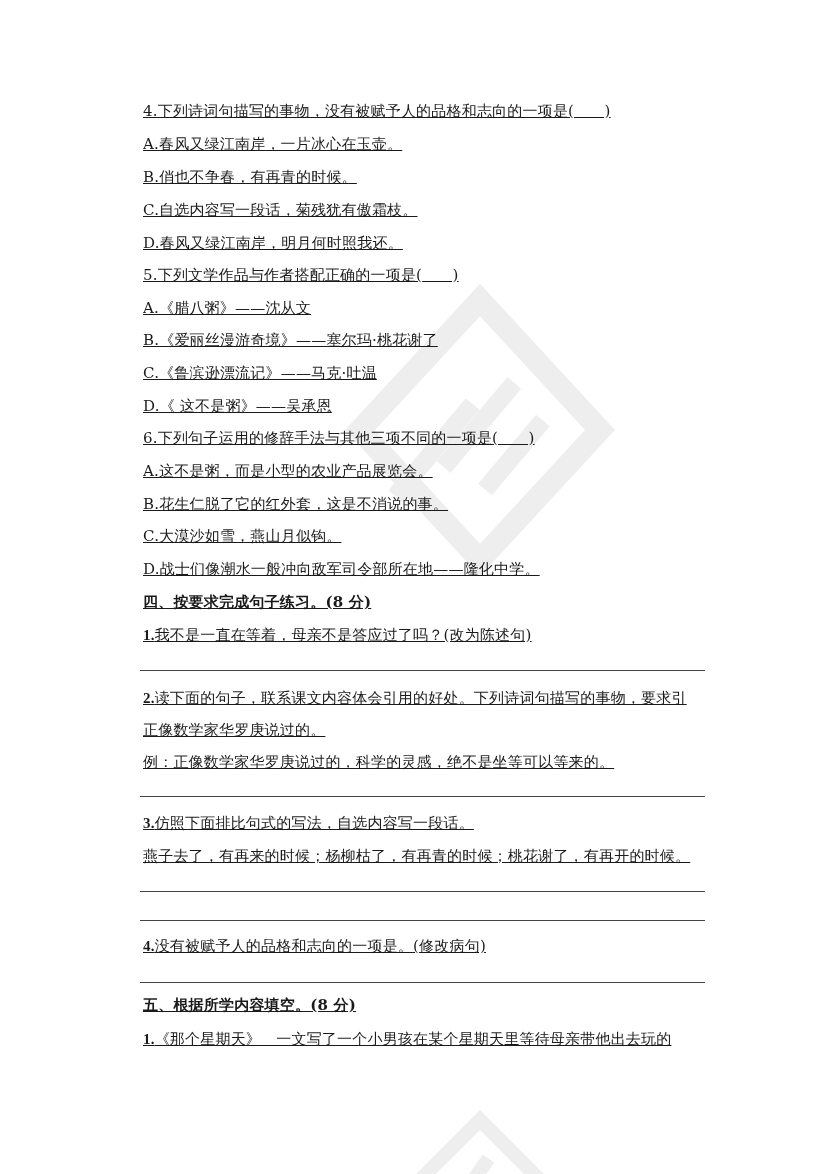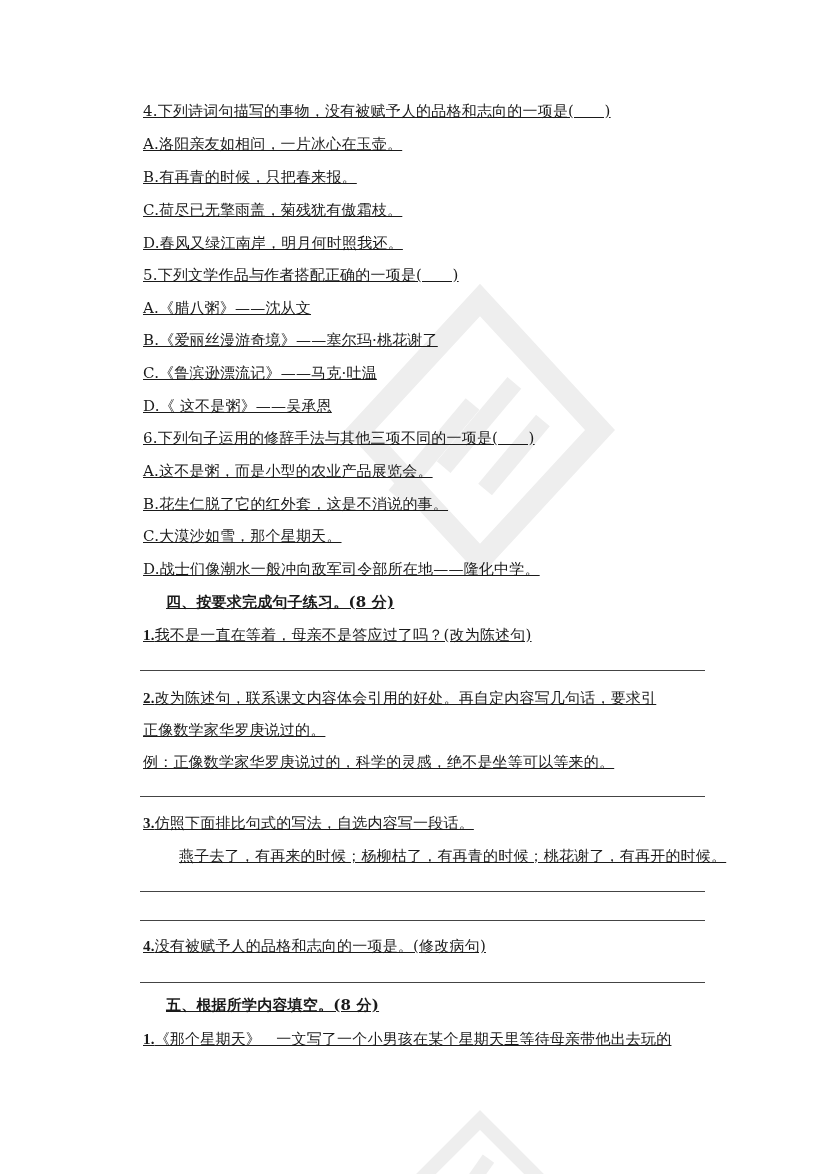--- a/index.html
+++ b/index.html
@@ -1,21 +1,21 @@
 <!DOCTYPE html>
 <html><head>
 <meta charset="utf-8">
 <style>
   html, body { margin: 0; padding: 0; background: #ffffff; }
   body { width: 830px; height: 1174px; position: relative; overflow: hidden;
          font-family: "DejaVu Serif", "Liberation Serif", serif; color: #1a1a1a; }
   .watermark { position: absolute; pointer-events: none; z-index: 0; }
   .page { position: absolute; left: 127px; top: 0; width: 580px; z-index: 1; }
   .line { position: absolute; left: 16px; white-space: nowrap; font-size: 15px; line-height: 20px; letter-spacing: 0.2px; text-decoration: underline; }
-  .bold { font-weight: bold; margin-left: 23px; }
+  .bold { font-weight: bold; }
   .num { font-weight: bold; font-family: "Liberation Serif", serif; }
   .answer-line { position: absolute; left: 13px; width: 565px; height: 0; border-top: 1.2px solid #444; }
 </style>
 </head>
 <body>
 
 <svg class="watermark" style="left:330px;top:280px;" width="300" height="340" viewBox="0 0 300 340">
   <g fill="none" stroke="#eeeeee" stroke-width="22" stroke-linejoin="miter">
     <path d="M150 20 L270 150 L150 280 L30 150 Z" transform="rotate(0 150 150)"></path>
   </g>
@@ -26,55 +26,55 @@
   </g>
 </svg>
 <svg class="watermark" style="left:380px;top:1110px;" width="200" height="80" viewBox="0 0 200 80">
   <path d="M100 10 L170 80 L30 80 Z" fill="none" stroke="#eeeeee" stroke-width="14"></path>
   <rect x="90" y="45" width="14" height="40" fill="#eeeeee" transform="rotate(35 97 65)"></rect>
 </svg>
 
 <div class="page">
 
   <div class="line" style="top:101px;">4.下列诗词句描写的事物，没有被赋予人的品格和志向的一项是(　　)</div>
-  <div class="line" style="top:134px;">A.洛阳亲友如相问，一片冰心在玉壶。</div>
-  <div class="line" style="top:167px;">B.有再青的时候，只把春来报。</div>
-  <div class="line" style="top:200px;">C.荷尽已无擎雨盖，菊残犹有傲霜枝。</div>
+  <div class="line" style="top:134px;">A.春风又绿江南岸，一片冰心在玉壶。</div>
+  <div class="line" style="top:167px;">B.俏也不争春，有再青的时候。</div>
+  <div class="line" style="top:200px;">C.自选内容写一段话，菊残犹有傲霜枝。</div>
   <div class="line" style="top:233px;">D.春风又绿江南岸，明月何时照我还。</div>
 
   <div class="line" style="top:265px;">5.下列文学作品与作者搭配正确的一项是(　　)</div>
   <div class="line" style="top:298px;">A.《腊八粥》——沈从文</div>
   <div class="line" style="top:330px;">B.《爱丽丝漫游奇境》——塞尔玛·桃花谢了</div>
   <div class="line" style="top:363px;text-align:center;">C.《鲁滨逊漂流记》——马克·吐温</div>
   <div class="line" style="top:396px;">D.《 这不是粥》——吴承恩</div>
 
   <div class="line" style="top:428px;">6.下列句子运用的修辞手法与其他三项不同的一项是(　　)</div>
   <div class="line" style="top:461px;text-align:right;">A.这不是粥，而是小型的农业产品展览会。</div>
   <div class="line" style="top:494px;">B.花生仁脱了它的红外套，这是不消说的事。</div>
-  <div class="line" style="top:526px;">C.大漠沙如雪，那个星期天。</div>
+  <div class="line" style="top:526px;">C.大漠沙如雪，燕山月似钩。</div>
   <div class="line" style="top:559px;">D.战士们像潮水一般冲向敌军司令部所在地——隆化中学。</div>
 
   <div class="line bold" style="top:592px;">四、按要求完成句子练习。(8 分)</div>
 
   <div class="line" style="top:625px;">
     <span class="num">1.</span><span>我不是一直在等着，母亲不是答应过了吗？(改为陈述句)</span>
   </div>
   <div class="answer-line" style="top:670px;"></div>
 
   <div class="line" style="top:688px;">
-    <span class="num">2.</span><span>改为陈述句，联系课文内容体会引用的好处。再自定内容写几句话，要求引</span>
+    <span class="num">2.</span><span>读下面的句子，联系课文内容体会引用的好处。下列诗词句描写的事物，要求引</span>
   </div>
   <div class="line" style="top:720px;">正像数学家华罗庚说过的。</div>
   <div class="line" style="top:752px;">例：正像数学家华罗庚说过的，科学的灵感，绝不是坐等可以等来的。</div>
   <div class="answer-line" style="top:796px;"></div>
 
   <div class="line" style="top:813px;">
     <span class="num">3.</span><span>仿照下面排比句式的写法，自选内容写一段话。</span>
   </div>
-  <div class="line" style="top:846px;margin-left:36px;">燕子去了，有再来的时候；杨柳枯了，有再青的时候；桃花谢了，有再开的时候。</div>
+  <div class="line" style="top:846px;">燕子去了，有再来的时候；杨柳枯了，有再青的时候；桃花谢了，有再开的时候。</div>
   <div class="answer-line" style="top:891px;"></div>
   <div class="answer-line" style="top:920px;"></div>
 
   <div class="line" style="top:936px;">
     <span class="num">4.</span><span>没有被赋予人的品格和志向的一项是。(修改病句)</span>
   </div>
   <div class="answer-line" style="top:982px;"></div>
 
   <div class="line bold" style="top:995px;">五、根据所学内容填空。(8 分)</div>
   <div class="line" style="top:1029px;">

